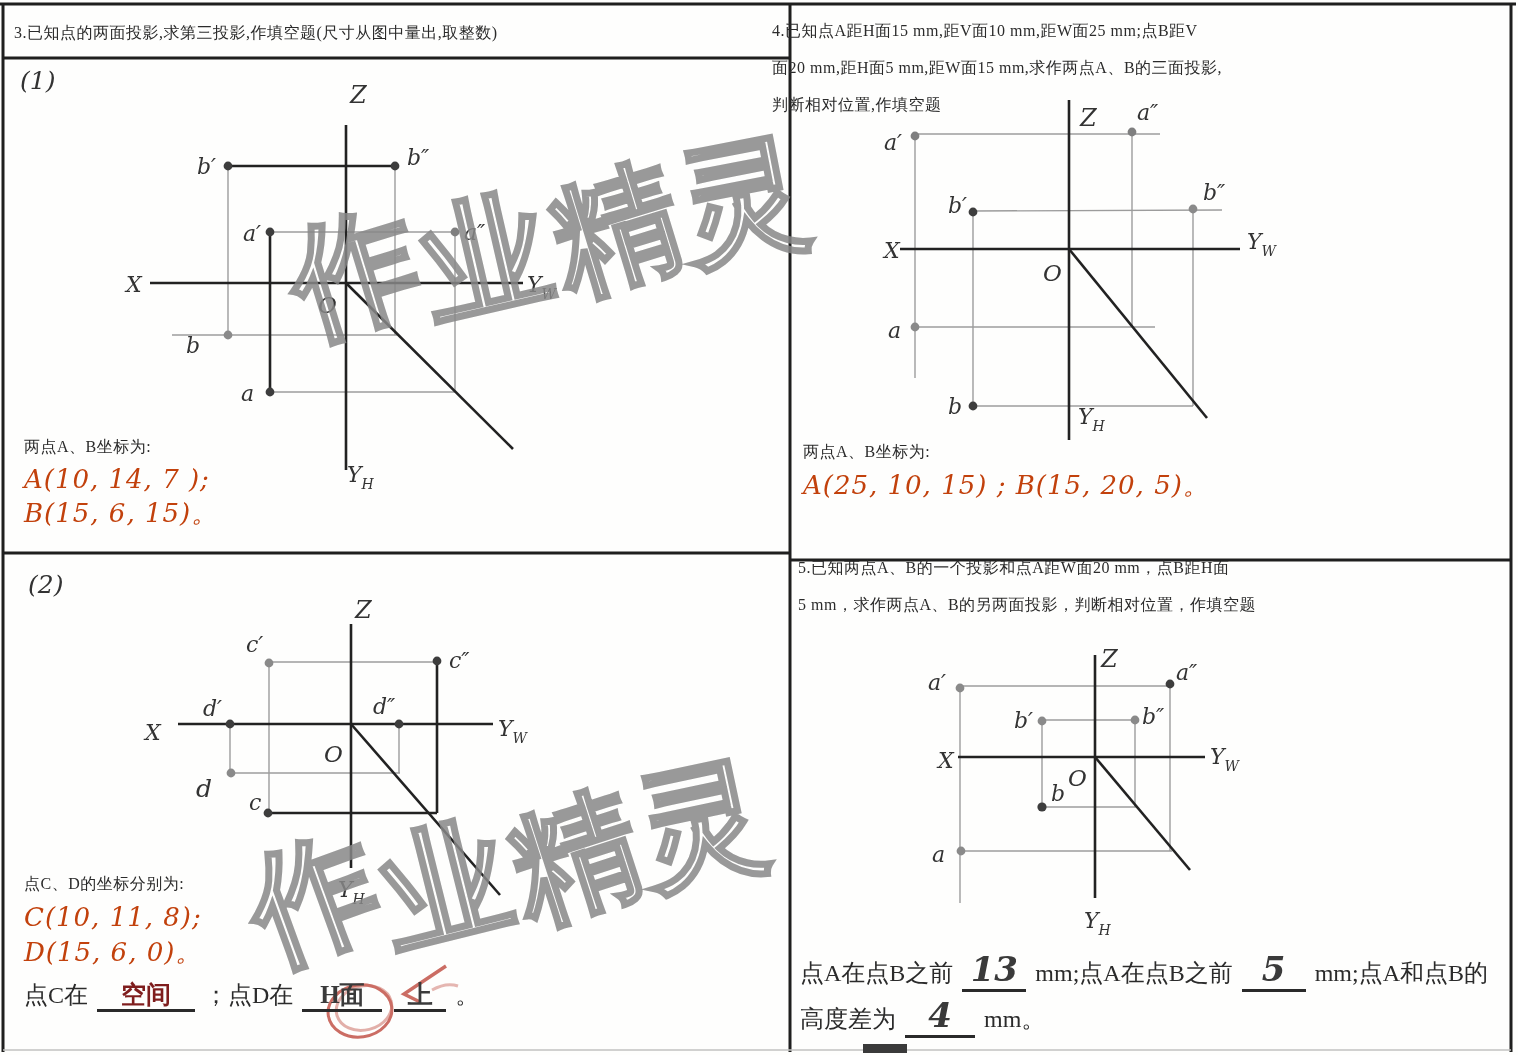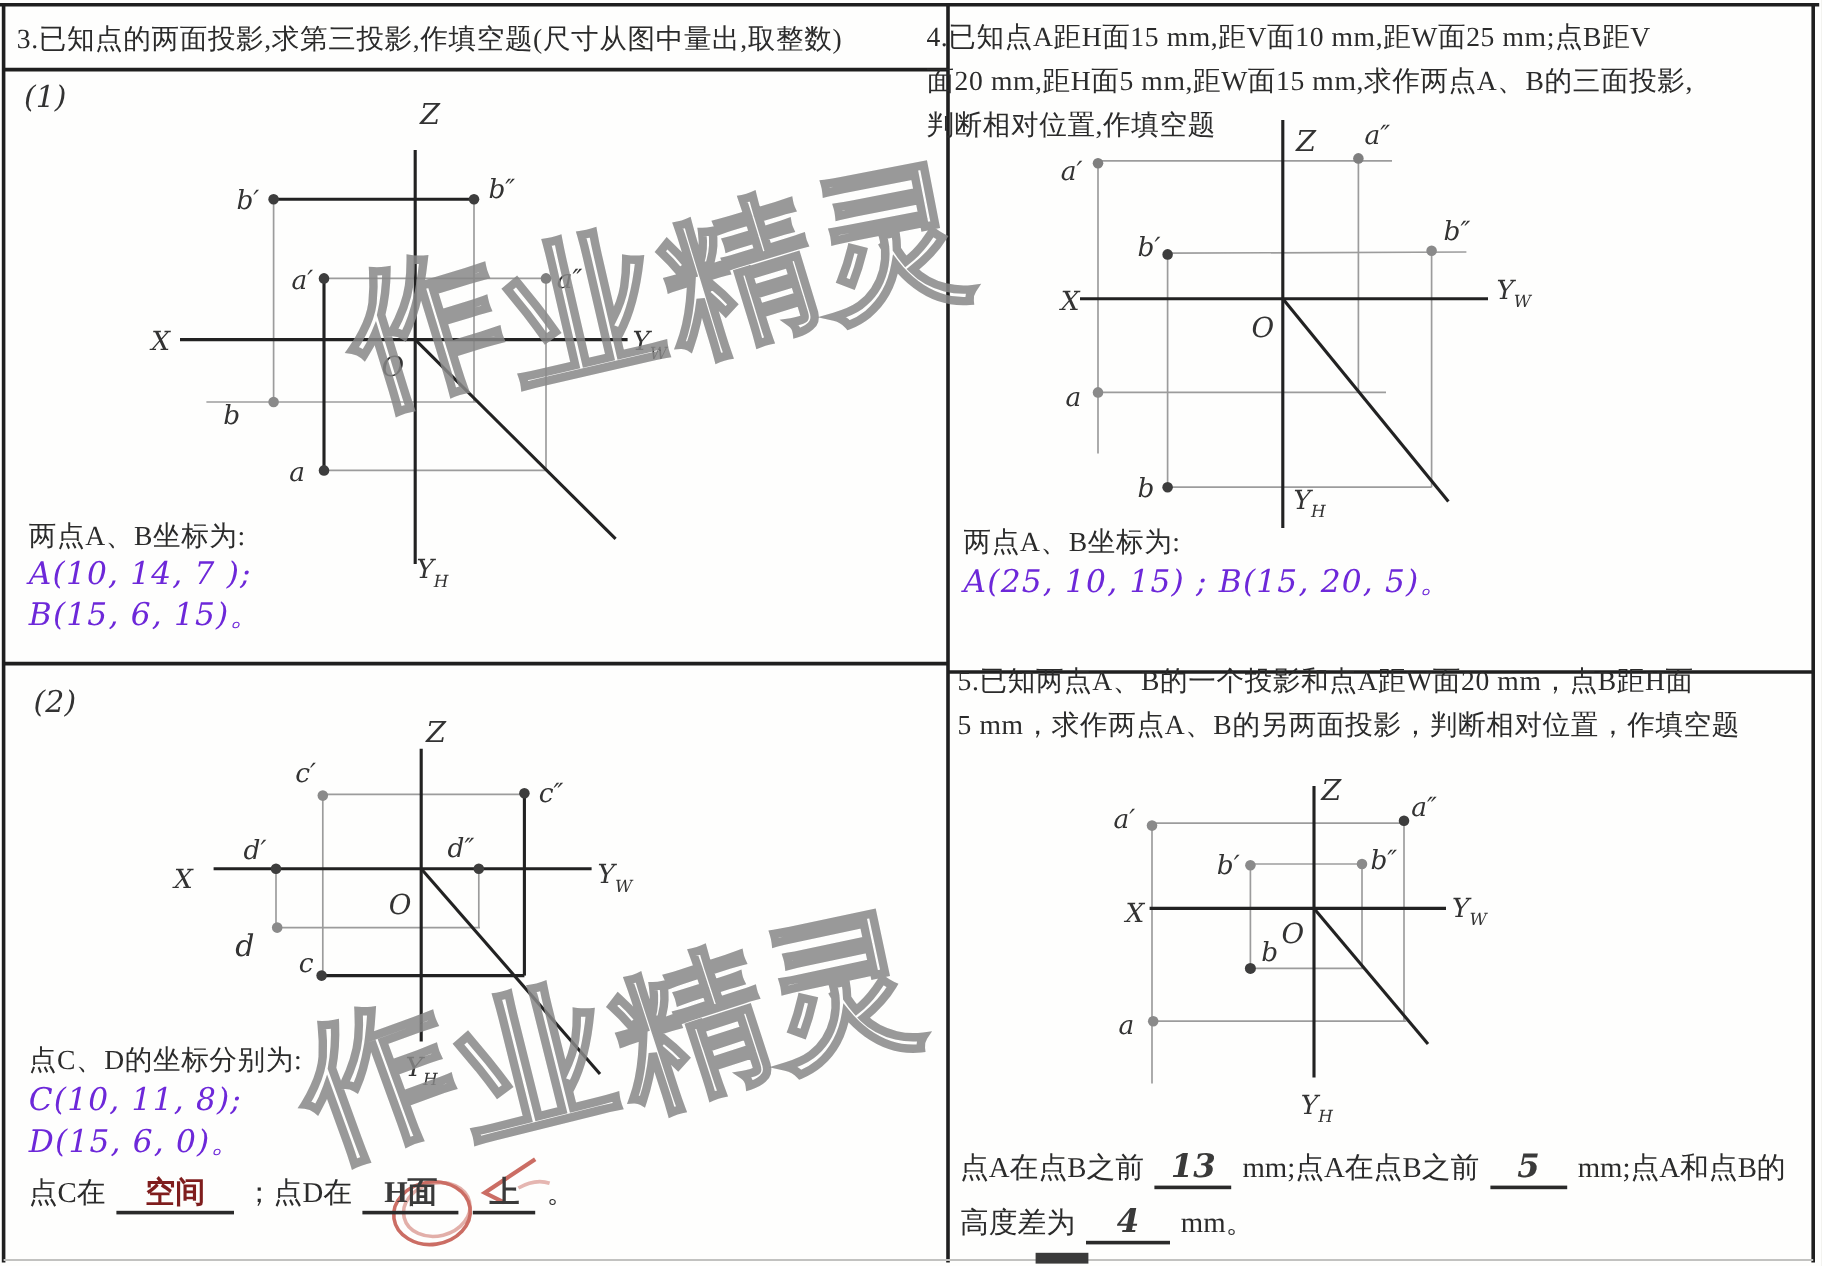--- a/index.html
+++ b/index.html
@@ -1,28 +1,28 @@
 <!DOCTYPE html>
 <html><head>
 <meta charset="utf-8">
 <style>
   html,body{margin:0;padding:0;background:#e8e8e6;}
   #page{position:relative;width:1518px;height:1055px;background:#fefefd;overflow:hidden;
         font-family:"Liberation Serif","DejaVu Serif",serif;color:#2b2b2b;}
   .abs{position:absolute;}
   .t{white-space:pre-line;}
-  .ptxt{font-size:23px;line-height:36px;letter-spacing:0.5px;}
-  .hand{font-family:"DejaVu Serif",serif;font-style:italic;font-size:26px;color:#6d28d9;letter-spacing:1px;}
+  .ptxt{font-size:16px;line-height:36px;letter-spacing:0.5px;}
+  .hand{font-family:"DejaVu Serif",serif;font-style:italic;font-size:26px;color:#c2410c;letter-spacing:1px;}
   .partlab{font-family:"DejaVu Serif",serif;font-style:italic;font-size:25px;color:#333;}
   .blank{display:inline-block;border-bottom:3px solid #2a2a2a;text-align:center;
          font-family:"DejaVu Serif",serif;font-style:italic;font-weight:bold;
          color:#3a3a3a;line-height:1.05;padding:0 6px 1px;margin:0 3px;}
   .blank.cjk{font-style:normal;font-family:"Liberation Serif",serif;font-size:25px;}
   .blank.pencil{color:#7f1d1d;}
-  .num{font-size:27px;}
+  .num{font-size:34px;}
   .relline{font-size:24px;line-height:34px;}
   
   .wm{position:absolute;white-space:nowrap;pointer-events:none;z-index:5;
       font-family:"Liberation Sans","DejaVu Sans",sans-serif;font-weight:bold;
       color:transparent;-webkit-text-stroke:3px rgba(135,135,135,0.85);}
   .wm span{display:inline-block;font-size:128px;letter-spacing:0;}
   svg text{font-family:"DejaVu Serif",serif;font-style:italic;fill:#333;}
   svg .sub{font-size:14px;}
 </style>
 </head>

